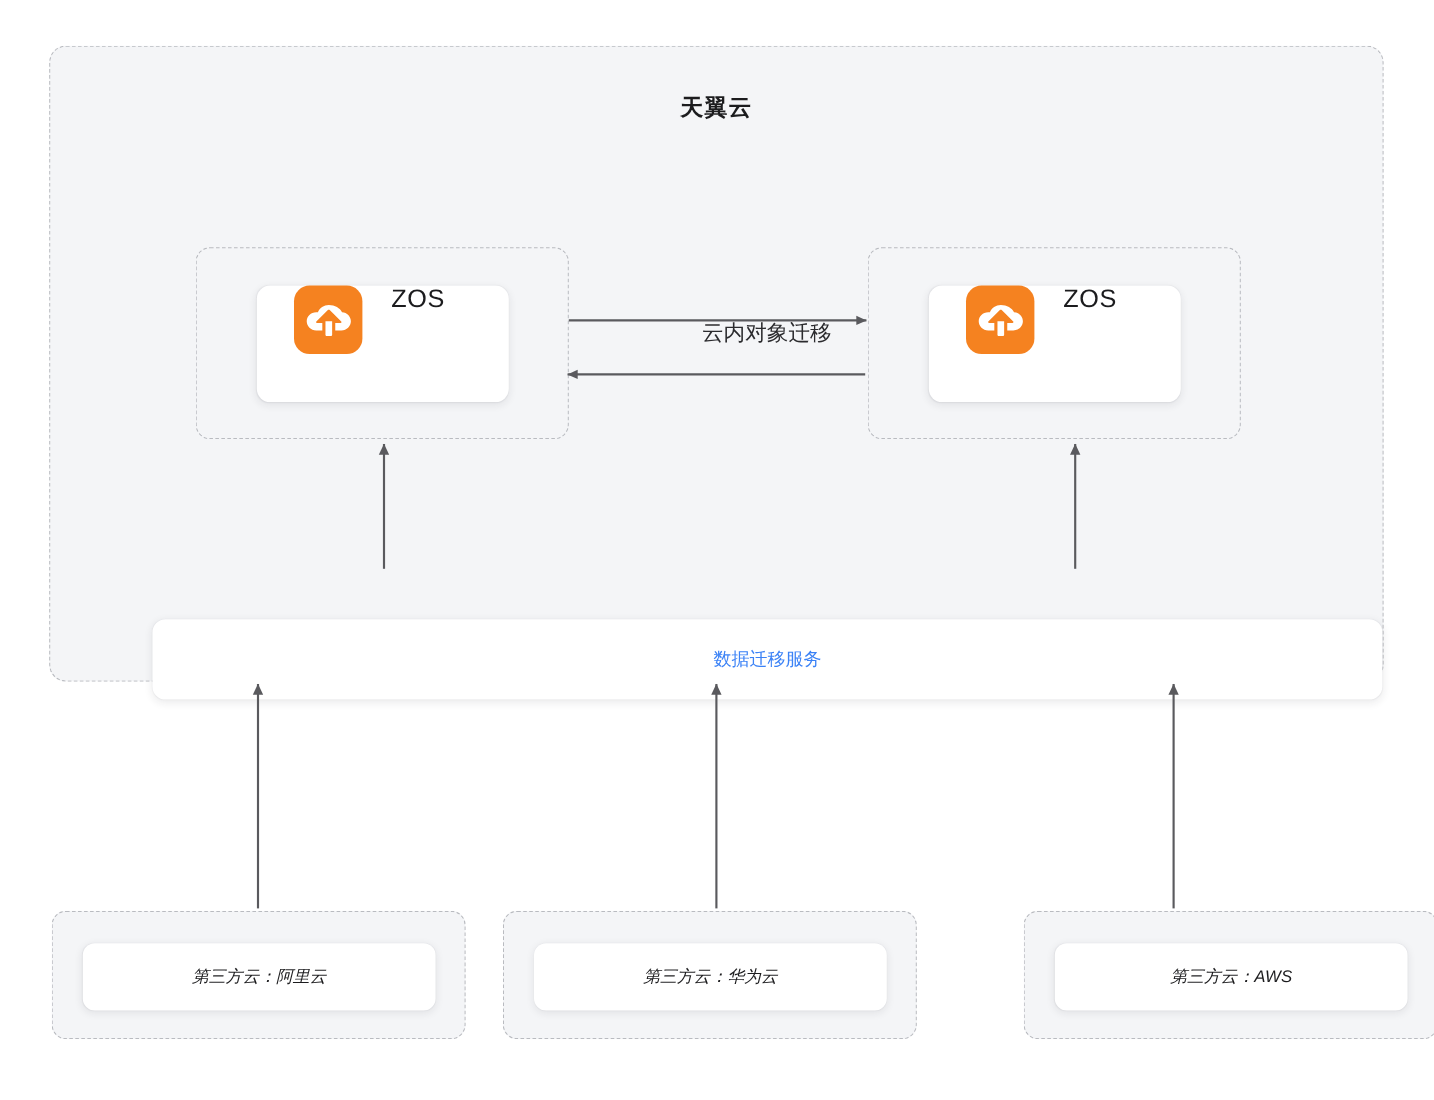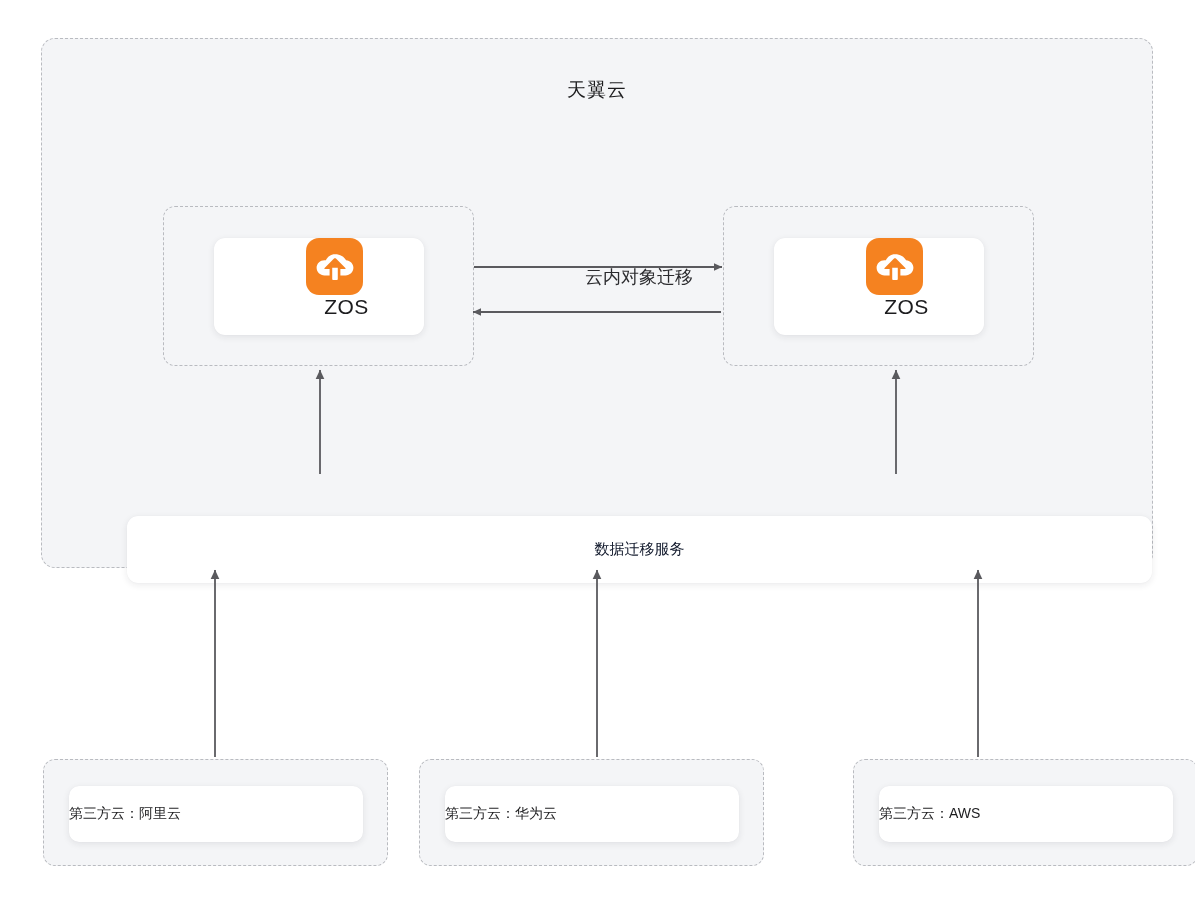--- a/index.html
+++ b/index.html
@@ -34,21 +34,21 @@
     box-sizing: border-box;
   }
 
   .cloud-title {
     position: absolute;
     left: 0;
     top: 38px;
     width: 100%;
     text-align: center;
     font-size: 19px;
-    font-weight: normal;
+    font-weight: bold;
     color: #1c1c1e;
     letter-spacing: 1px;
   }
 
   
   .region-box {
     position: absolute;
     top: 167px;
     width: 311px;
     height: 160px;
@@ -63,24 +63,23 @@
   .zos-card {
     position: absolute;
     left: 50px;
     top: 31px;
     width: 210px;
     height: 97px;
     background: #ffffff;
     border-radius: 11px;
     box-shadow: 0 2px 7px rgba(30,35,45,0.09), 0 0 1px rgba(30,35,45,0.06);
     display: flex;
-    align-items: center;
+    align-items: flex-start;
     box-sizing: border-box;
     padding-left: 31px;
-    flex-direction: column;
   }
 
   .zos-icon {
     width: 57px;
     height: 57px;
     border-radius: 13px;
     background: #f58220;
     display: flex;
     align-items: center;
     justify-content: center;
@@ -117,21 +116,21 @@
     background: #ffffff;
     border-radius: 11px;
     box-shadow: 0 2px 7px rgba(30,35,45,0.09), 0 0 1px rgba(30,35,45,0.06);
     display: flex;
     align-items: center;
     justify-content: center;
     box-sizing: border-box;
   }
   .service-bar-label {
     font-size: 15px;
-    color: #0f172a;
+    color: #3b82f6;
     font-weight: 400;
   }
 
   
   .tp-box {
     position: absolute;
     top: 759px;
     width: 345px;
     height: 107px;
     background: #f4f5f7;
@@ -147,21 +146,23 @@
     position: absolute;
     left: 25px;
     top: 26px;
     width: 294px;
     height: 56px;
     background: #ffffff;
     border-radius: 10px;
     box-shadow: 0 2px 7px rgba(30,35,45,0.09), 0 0 1px rgba(30,35,45,0.06);
     display: flex;
     align-items: center;
-    box-sizing: border-box;
+    justify-content: center;
+    box-sizing: border-box;
+    font-style: italic;
   }
   .tp-card-label {
     font-size: 14px;
     color: #1c1c1e;
   }
 
   
   #arrow-layer {
     position: absolute;
     left: 0;

